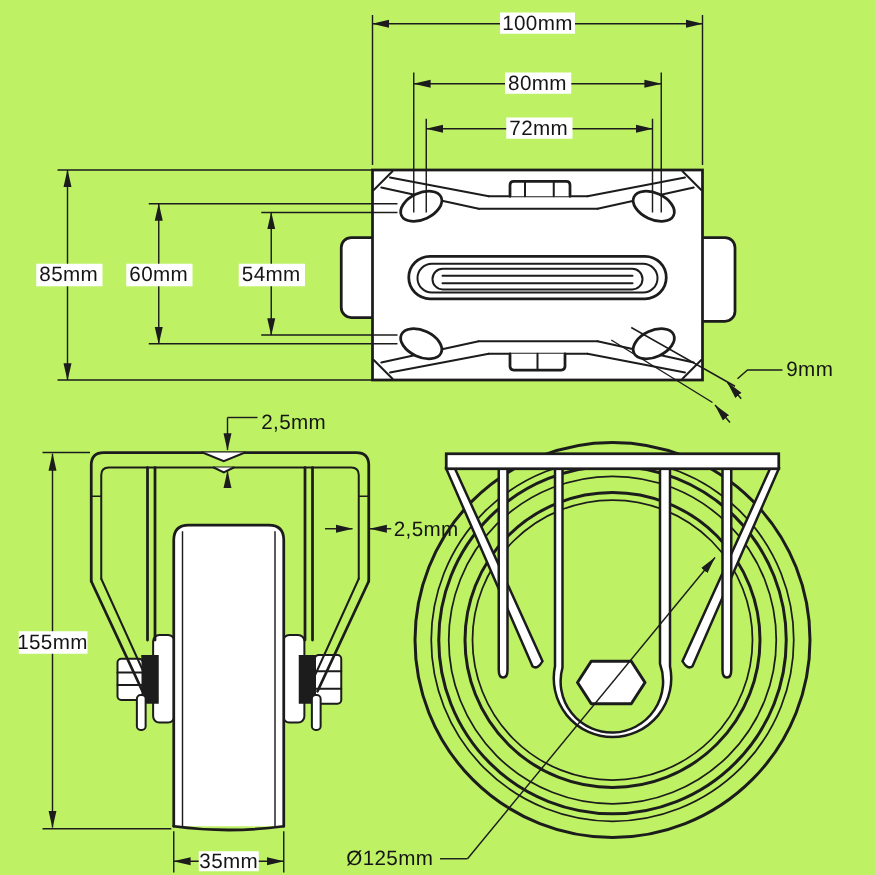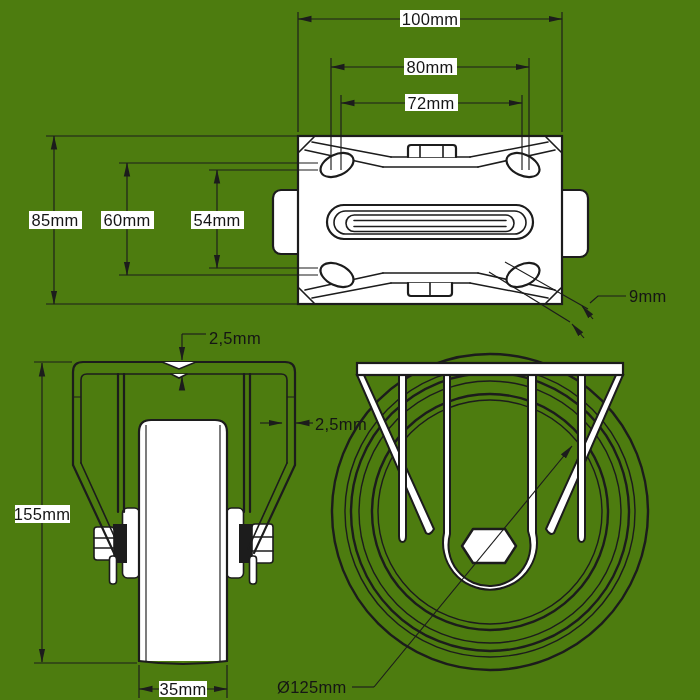--- a/index.html
+++ b/index.html
@@ -1,16 +1,16 @@
 <!DOCTYPE html>
 <html><head>
 <meta charset="utf-8">
 <style>
   html,body{margin:0;padding:0;background:#ffffff;}
-  #canvas{position:relative;width:700px;height:700px;background:#4d7c0f;overflow:hidden;}
+  #canvas{position:relative;width:700px;height:700px;background:#bef264;overflow:hidden;}
   svg{display:block;}
   .ol{stroke:#1c1c1c;stroke-width:2.2;fill:none;stroke-linecap:round;}
   .o2{stroke:#1c1c1c;stroke-width:1.6;fill:none;stroke-linecap:round;}
   .thin{stroke:#1c1c1c;stroke-width:1.15;fill:none;}
   .dim{stroke:#1c1c1c;stroke-width:1.15;fill:none;marker-start:url(#arw);marker-end:url(#arw);}
   .ar{stroke:#1c1c1c;stroke-width:1.15;fill:none;marker-end:url(#arw);}
   .wf{fill:#ffffff;}
   .blk{fill:#1c1c1c;stroke:none;}
   .tbg{fill:#ffffff;stroke:none;}
   text{font-family:"Liberation Sans",sans-serif;font-size:16.5px;fill:#151515;letter-spacing:.3px;}

